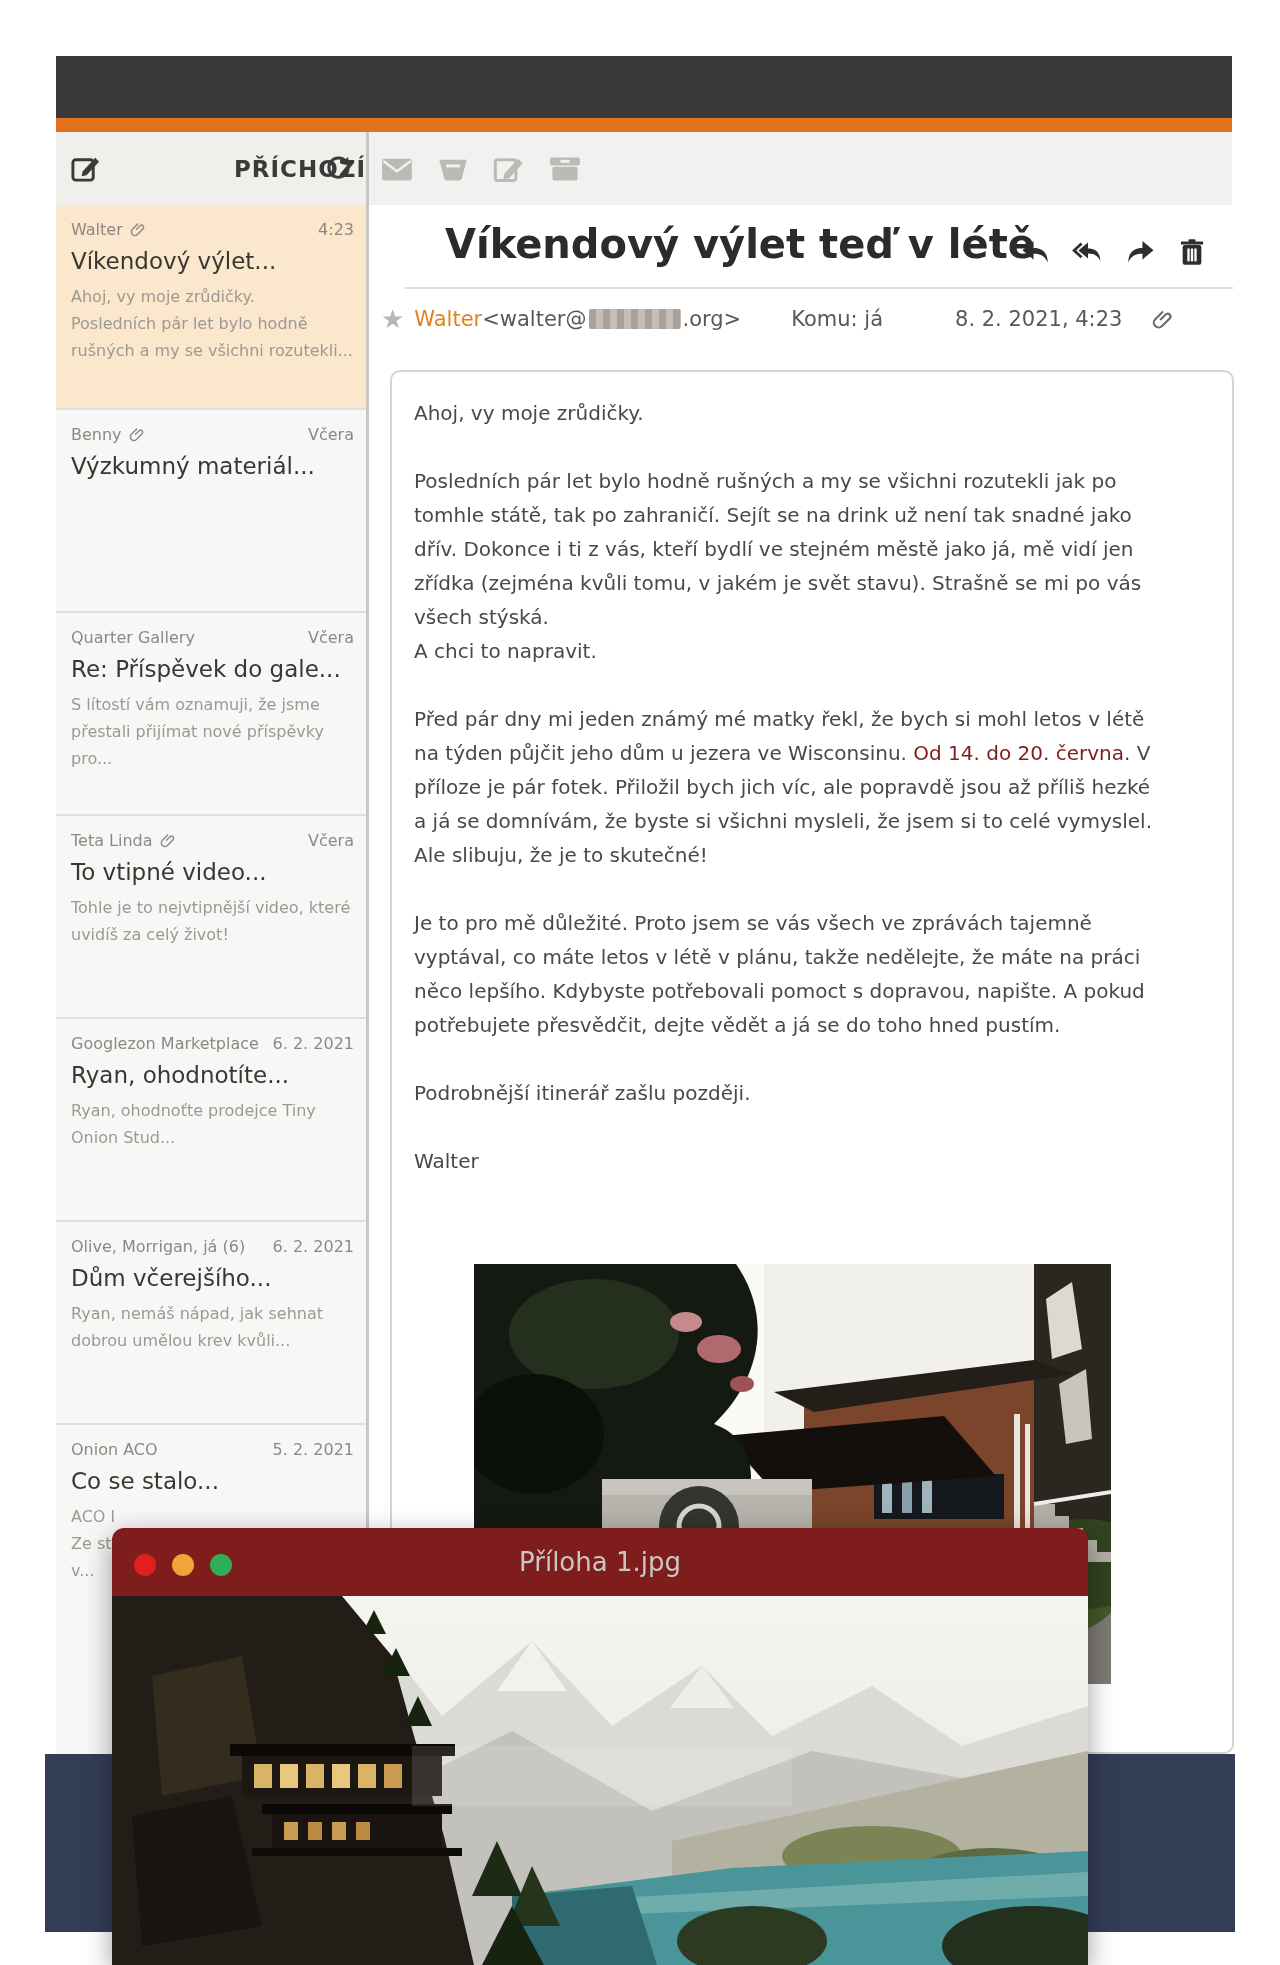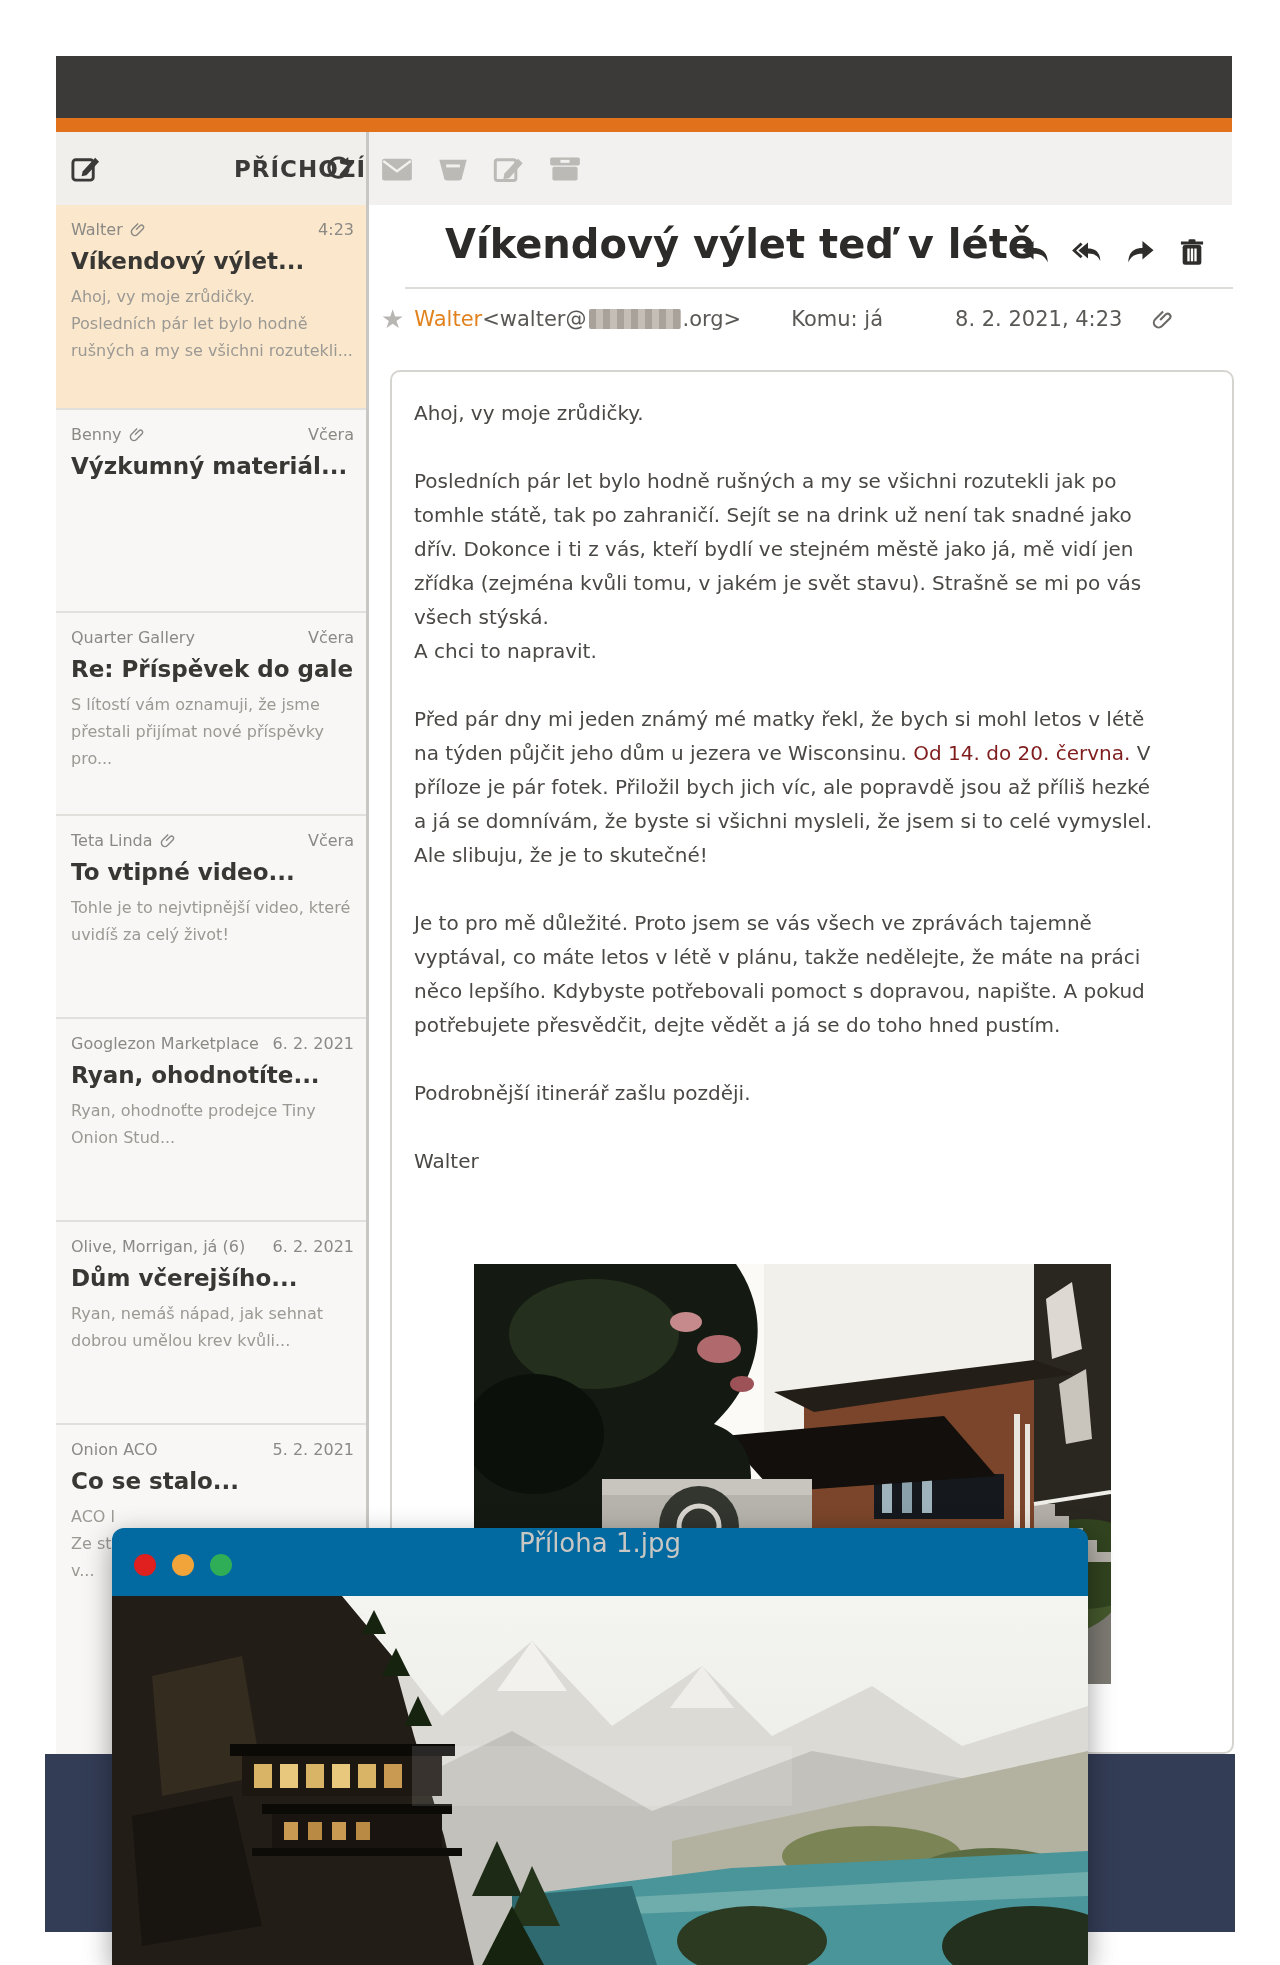--- a/index.html
+++ b/index.html
@@ -17,21 +17,21 @@
   .icon-btn{position:absolute;top:21px;width:31px;height:31px;cursor:pointer;}
   .compose-pos{left:14px;} .refresh-pos{right:14px;top:23px;width:27px;height:27px;}
 
   .mail-item{position:relative;height:203px;box-sizing:border-box;padding:15px 12px 0 15px;border-top:2px solid #e2e0dd;cursor:pointer;overflow:hidden;}
   .mail-item.first{border-top:none;}
   .mail-item.sel{background:#fbe7cb;}
   .mi-row1{display:flex;align-items:center;font-size:16px;color:#8b8985;}
   .mi-snd{white-space:nowrap;}
   .mi-clip{margin-left:7px;flex:0 0 auto;}
   .mi-time{margin-left:auto;white-space:nowrap;font-size:16px;color:#8b8985;}
-  .mi-sub{margin-top:9px;font-size:23px;font-weight:bold;color:#393734;white-space:nowrap;overflow:hidden;}
+  .mi-sub{margin-top:9px;font-size:23px;font-weight:normal;color:#393734;white-space:nowrap;overflow:hidden;}
   .mi-prev{margin-top:9px;font-size:16px;line-height:27px;color:#9b9994;max-height:82px;overflow:hidden;}
 
   
   .main{position:absolute;left:366px;top:132px;width:866px;height:1622px;background:#ffffff;border-left:3px solid #c9c7c4;box-sizing:border-box;}
   .toolbar{position:absolute;left:0;top:0;width:100%;height:73px;background:#f2f1ef;display:flex;align-items:center;gap:24px;padding-left:12px;box-sizing:border-box;}
   .tb-ic{width:32px;height:28px;cursor:pointer;}
 
   .subject{position:absolute;left:36px;top:86px;font-size:40px;line-height:52px;font-weight:bold;color:#2c2b29;white-space:nowrap;margin-left:40px;}
   .msg-actions{position:absolute;right:24px;top:106px;display:flex;gap:20px;align-items:center;}
   .act-ic{width:32px;height:28px;cursor:pointer;}
@@ -53,21 +53,21 @@
   .mailbody p{margin:0 0 34px 0;}
   .hl{color:#7f1d1d;}
   .inline-img{position:absolute;left:82px;top:892px;width:637px;height:420px;overflow:hidden;cursor:pointer;}
 
   
   .navy-band{position:absolute;left:45px;top:1754px;width:1190px;height:178px;background:#333d56;}
 
   
   .attach-win{position:absolute;left:112px;top:1528px;width:976px;height:437px;z-index:10;
               border-radius:12px 12px 0 0;overflow:hidden;box-shadow:0 8px 28px rgba(0,0,0,.38);}
-  .win-titlebar{position:relative;height:68px;background:#0369a1;display:flex;align-items:flex-start;justify-content:center;}
+  .win-titlebar{position:relative;height:68px;background:#7f1d1d;display:flex;align-items:center;justify-content:center;}
   .traffic{position:absolute;left:22px;top:26px;display:flex;gap:16px;}
   .tl{width:22px;height:22px;border-radius:50%;cursor:pointer;}
   .win-title{font-size:26px;color:#c9c7c3;}
   .win-img{position:relative;width:976px;height:369px;}
 </style>
 </head>
 <body>
 
 <div class="page">
 

